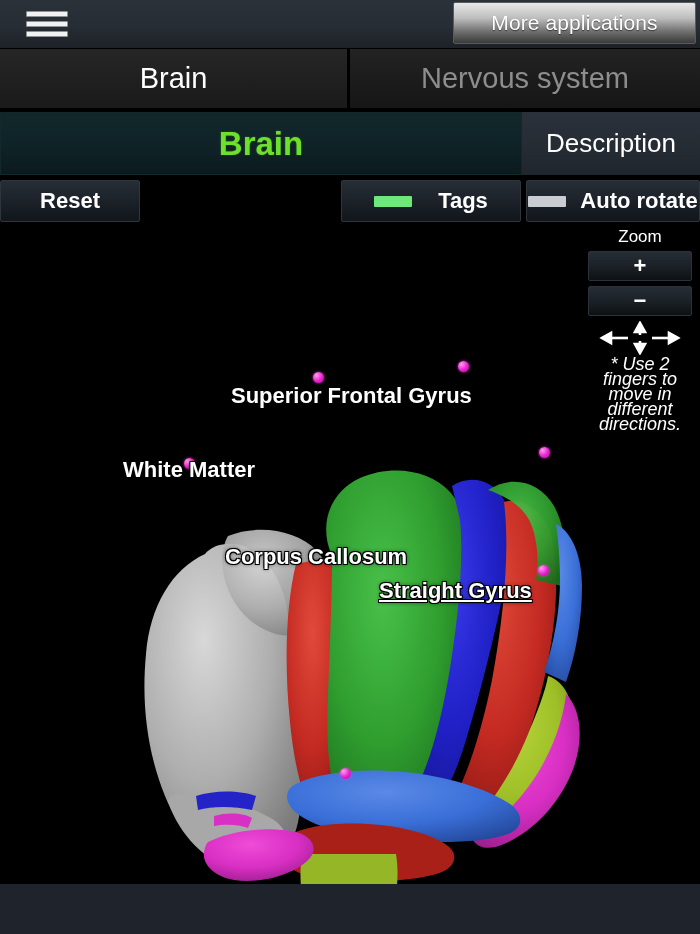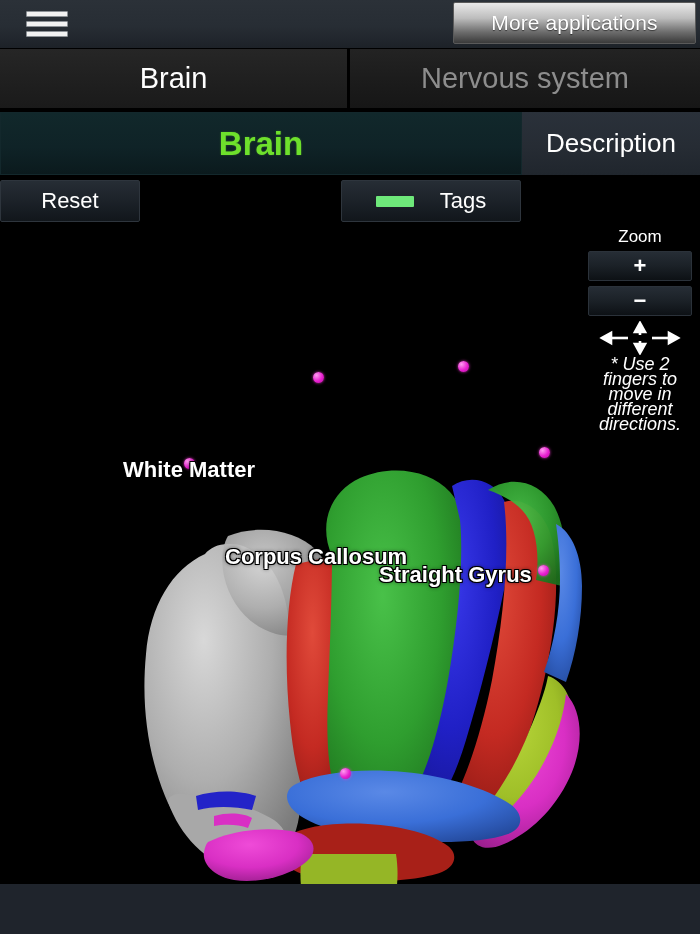--- a/index.html
+++ b/index.html
@@ -66,21 +66,21 @@
   }
   .descbtn{
     position:absolute; left:522px; top:0; width:178px; height:63px;
     background:linear-gradient(180deg,#2a313a 0%, #262c34 55%, #20262d 100%);
     display:flex; align-items:center; justify-content:center;
     color:#ffffff; font-size:26px; cursor:pointer;
   }
 
   
   .toolbar{
-    position:absolute; left:0; top:180px; width:700px; height:43px; background:#000;
+    position:absolute; left:0; top:180px; width:700px; height:43px; background:#000;font-weight:bold;
   }
   .tbtn{
     position:absolute; top:0; height:42px;
     background:linear-gradient(180deg,#262d35 0%, #1d232a 45%, #11161b 100%);
     border:1px solid #2e353d; border-radius:2px;
     display:flex; align-items:center; justify-content:center;
     color:#ffffff; font-size:22px; cursor:pointer;
   }
   .tbtn.reset{ left:0; width:140px; }
   .tbtn.hide{ left:152px; width:177px; }
@@ -164,20 +164,24 @@
     </div>
   </div>
 
   <div class="toolbar">
     <div class="tbtn reset">
       <span>Reset</span>
     </div>
     <div class="tbtn tags">
       <span class="swatch" style="background:#6ee87a;"></span>
       <span>Tags</span>
+    </div>
+    <div class="tbtn rot">
+      <span class="swatch" style="background:#c9cdd1;"></span>
+      <span>Auto rotate</span>
     </div>
   </div>
 
   <div class="viewport">
 
     <svg class="brain" viewBox="0 0 700 660">
       <defs>
         <radialGradient id="gGreen" cx="40%" cy="35%" r="75%">
           <stop offset="0%" stop-color="#49c149"></stop>
             <stop offset="55%" stop-color="#2f9e2f"></stop>
@@ -272,23 +276,24 @@
       <path fill="#d92fc4" d="M214 592 C 228 588, 244 589, 252 594 L 248 604 C 238 600, 224 600, 214 602 Z"></path>
     </svg>
 
     <div class="pin" style="left:184px; top:234px;"></div>
     <div class="pin" style="left:313px; top:148px;"></div>
     <div class="pin" style="left:458px; top:137px;"></div>
     <div class="pin" style="left:539px; top:223px;"></div>
     <div class="pin" style="left:538px; top:341px;"></div>
     <div class="pin" style="left:340px; top:544px;"></div>
 
+    <div class="tag" style="left:231px; top:159px;">Superior Frontal Gyrus</div>
     <div class="tag" style="left:123px; top:233px;">White Matter</div>
     <div class="tag" style="left:225px; top:320px;">Corpus Callosum</div>
-    <div class="tag" style="left:379px; top:338px;">Straight Gyrus</div>
+    <div class="tag" style="left:379px; top:354px;text-decoration:underline;">Straight Gyrus</div>
 
     <div class="zoomwrap">
       <div class="zoomlabel">Zoom</div>
       <div class="zbtn">
         <span>+</span>
       </div>
       <div class="zbtn">
         <span>−</span>
       </div>
       <div class="arrows">

